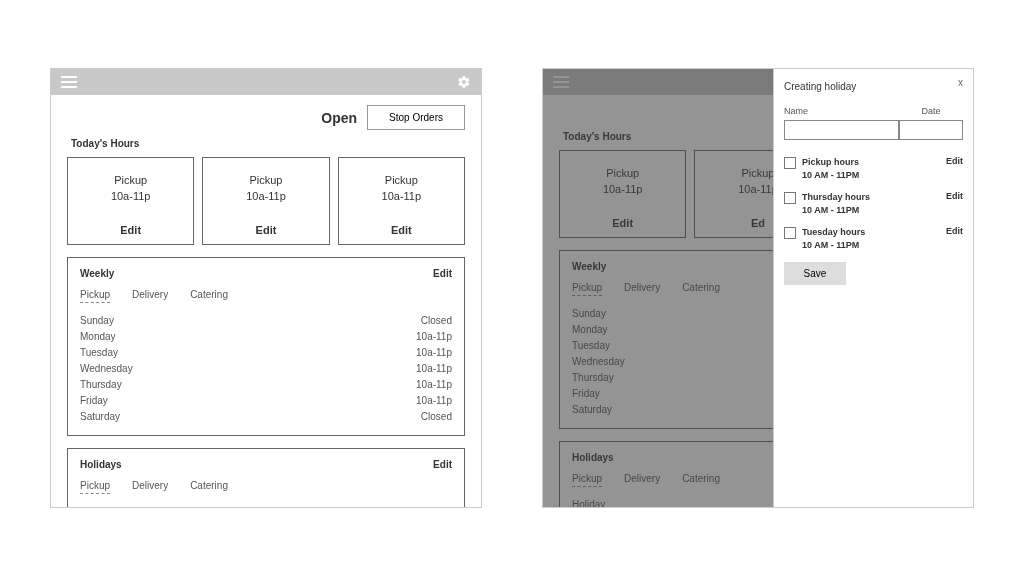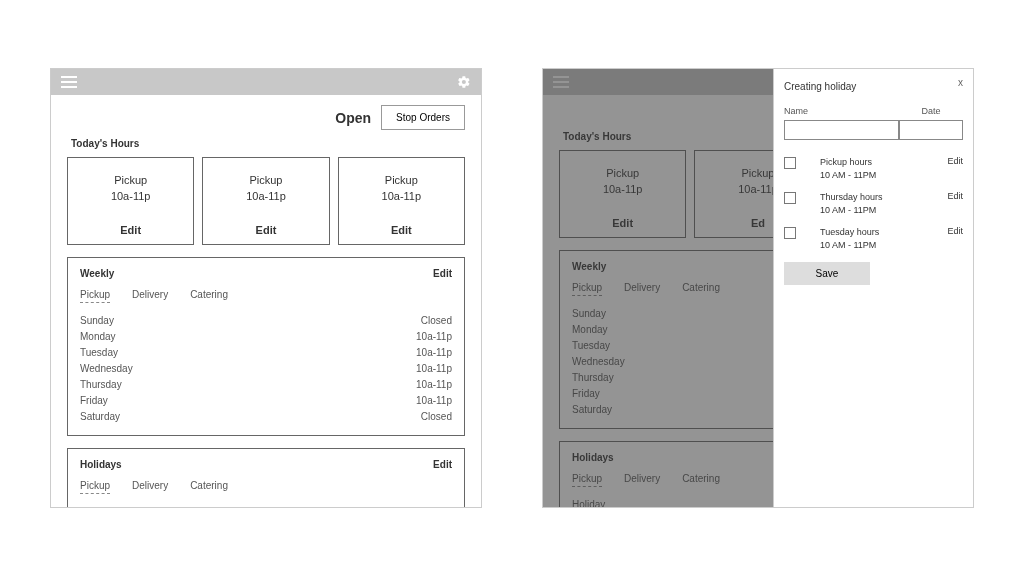--- a/index.html
+++ b/index.html
@@ -44,21 +44,21 @@
   }
   .gear svg { width: 14px; height: 14px; fill:#fff; }
   .content {
     padding: 10px 16px;
   }
   .statusrow {
     display:flex; justify-content:flex-end; align-items:center; gap:10px; margin-bottom:8px;
   }
   .statusrow .open { font-weight:bold; font-size:14px; }
   .btn-outline {
-    border:1px solid #999; background:#fff; padding:6px 14px; font-size:10px; cursor:pointer;
+    border:1px solid #999; background:#fff; padding:6px 21px; font-size:10px; cursor:pointer;
   }
   .section-title { font-weight:bold; font-size:10px; margin: 0 0 8px 4px; }
   .cards-row { display:flex; gap:8px; margin-bottom:12px; }
   .card {
     flex:1; border:1px solid #666; text-align:center; padding:14px 4px 8px 4px;
     display:flex; flex-direction:column; align-items:center; gap:4px;
   }
   .card .title { font-size:11px; padding-top:2px;}
   .card .hours { font-size:11px; margin-bottom:18px;}
   .card .edit { font-weight:bold; font-size:11px; cursor:pointer; }
@@ -81,26 +81,26 @@
   }
   .drawer-close { position:absolute; top:8px; right:10px; font-size:10px; color:#666; cursor:pointer;}
   .drawer h3 { font-size:10px; font-weight:normal; margin-bottom:14px;}
   .drawer .fields { display:flex; margin-bottom:16px;}
   .drawer .field { flex:1; display:flex; flex-direction:column; gap:4px;}
   .drawer .field.date { flex:0 0 64px;align-items:center; }
   .drawer label { font-size:9px; color:#555;}
   .drawer input[type=text] {
     border:1px solid #888; height:20px; width:100%; font-size:10px; padding:0 4px;
   }
-  .hrow { display:flex; align-items:flex-start; gap:24px; margin-bottom:10px;}
+  .hrow { display:flex; align-items:flex-start; gap:6px; margin-bottom:10px;font-weight:bold;}
   .hrow .cb { width:12px; height:12px; border:1px solid #777; margin-top:1px; cursor:pointer; flex-shrink:0;}
   .hrow .txt { flex:1; font-size:9px; line-height:1.4;}
   .hrow .edit { font-size:9px; color:#333; cursor:pointer;}
   .save-btn {
-    display:block; width:86px; background:#ddd; border:none; text-align:center;
+    display:block; width:62px; background:#ddd; border:none; text-align:center;
     font-size:10px; padding:6px 0; margin-top:6px; cursor:pointer;
   }
   
   .frame.right .content, .frame.right .topbar { filter: none; }
 </style>
 </head>
 <body>
 
 <div class="canvas">
 

